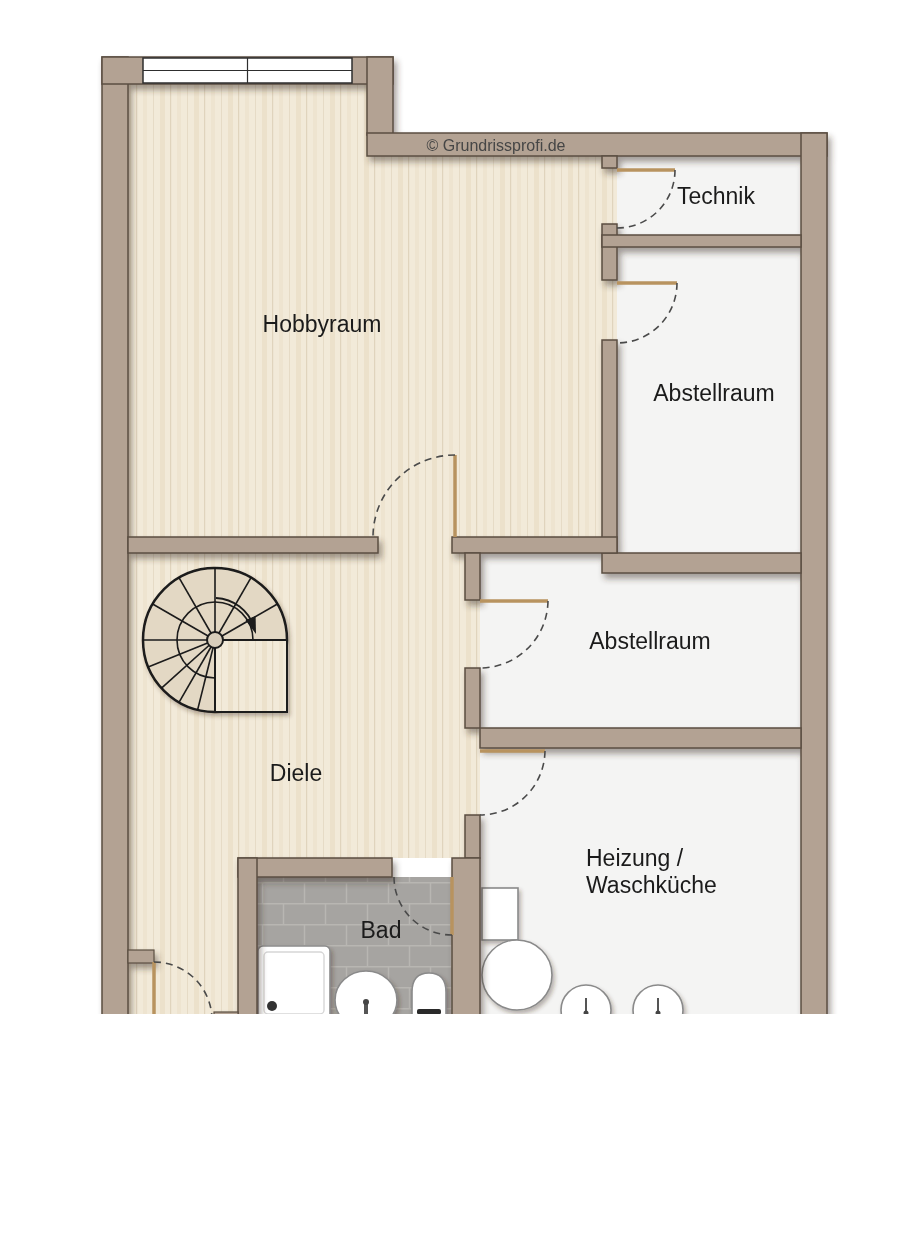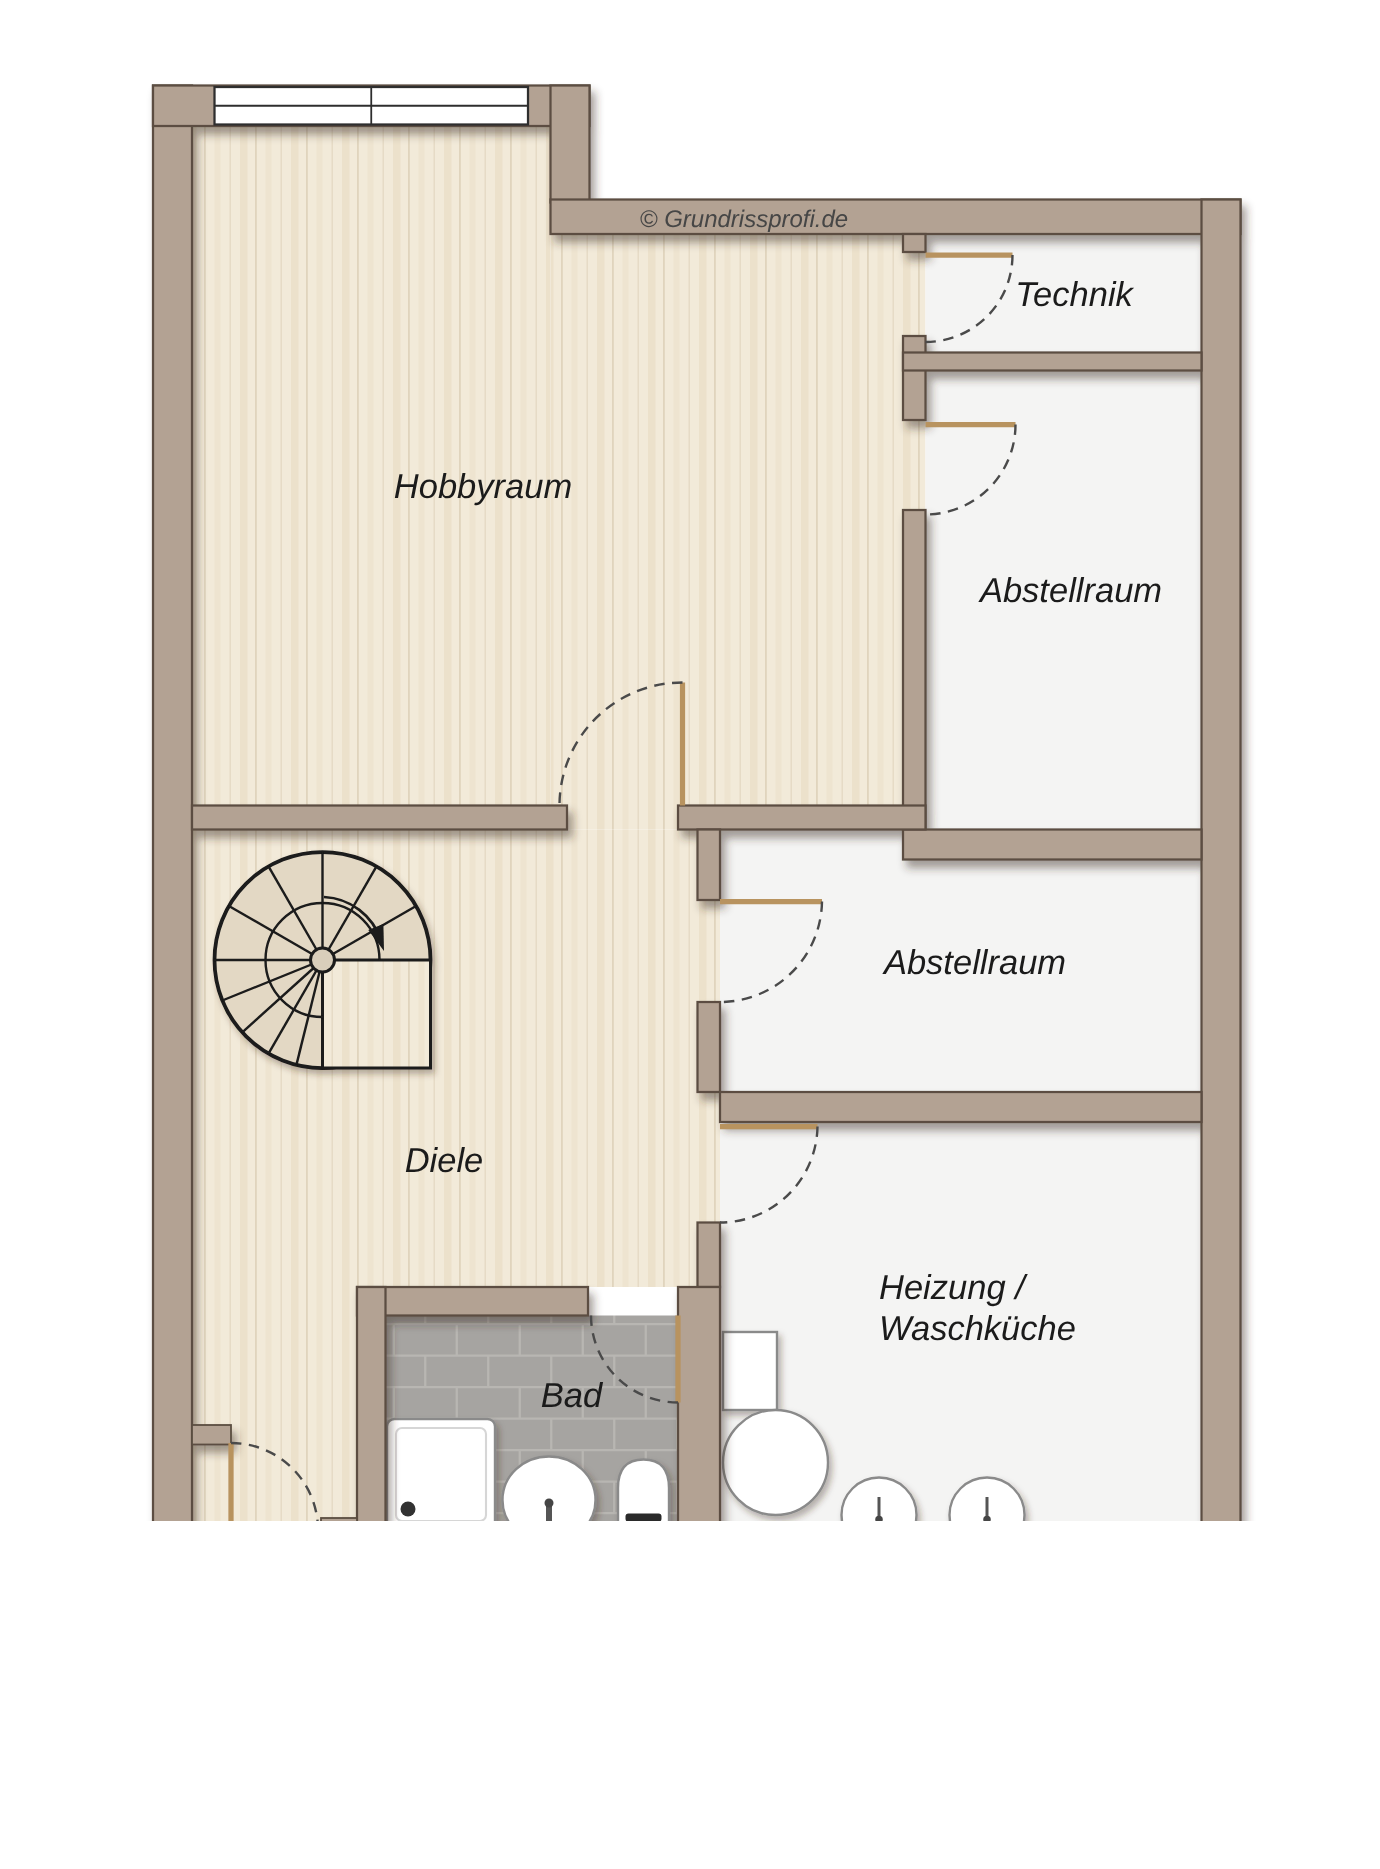--- a/index.html
+++ b/index.html
@@ -1,17 +1,17 @@
 <!DOCTYPE html>
 <html style="--background: #ffffff; --wall: #b3a293; --wall_outline: #5b4e42; --wood_floor: #f2ead9; --light_floor: #f4f4f3; --tile_floor: #a6a4a1; --tile_grout: #b8b6b2; --stair_tread: #eadec8; --stair_gap: #8f7f6f; --door_leaf: #b8935f; --swing_arc: #4a4a4a; --line: #1c1c1c; --fixture_fill: #ffffff; --fixture_stroke: #8a8a8a; --label_text: #1b1b1b; --watermark_text: #464646;"><head>
 <meta charset="utf-8">
 <style>
   html,body{margin:0;padding:0;background:#ffffff;}
   .canvas{width:920px;height:1014px;position:relative;background:var(--background,#fff);
-          font-family:"Liberation Sans",sans-serif;overflow:hidden;font-style:italic;}
+          font-family:"Liberation Sans",sans-serif;overflow:hidden;}
   svg{display:block}
   .wall{fill:var(--wall,#b3a293);stroke:var(--wall_outline,#5b4e42);stroke-width:1.5}
   .stub{fill:var(--wall,#b3a293);stroke:var(--wall_outline,#5b4e42);stroke-width:1.2}
   .room-label{font-size:23px;fill:var(--label_text,#1b1b1b)}
   .watermark{font-size:16px;fill:var(--watermark_text,#464646)}
   .arc{fill:none;stroke:var(--swing_arc,#4a4a4a);stroke-width:1.6;stroke-dasharray:7 5}
   .leaf{stroke:var(--door_leaf,#b8935f);stroke-width:3.5;stroke-linecap:butt}
   .fix{fill:var(--fixture_fill,#fff);stroke:var(--fixture_stroke,#8a8a8a);stroke-width:1.6}
   .sline{stroke:#1a1a1a;fill:none}
   .winframe{fill:#ffffff;stroke:#2e2e2e;stroke-width:1.5}

